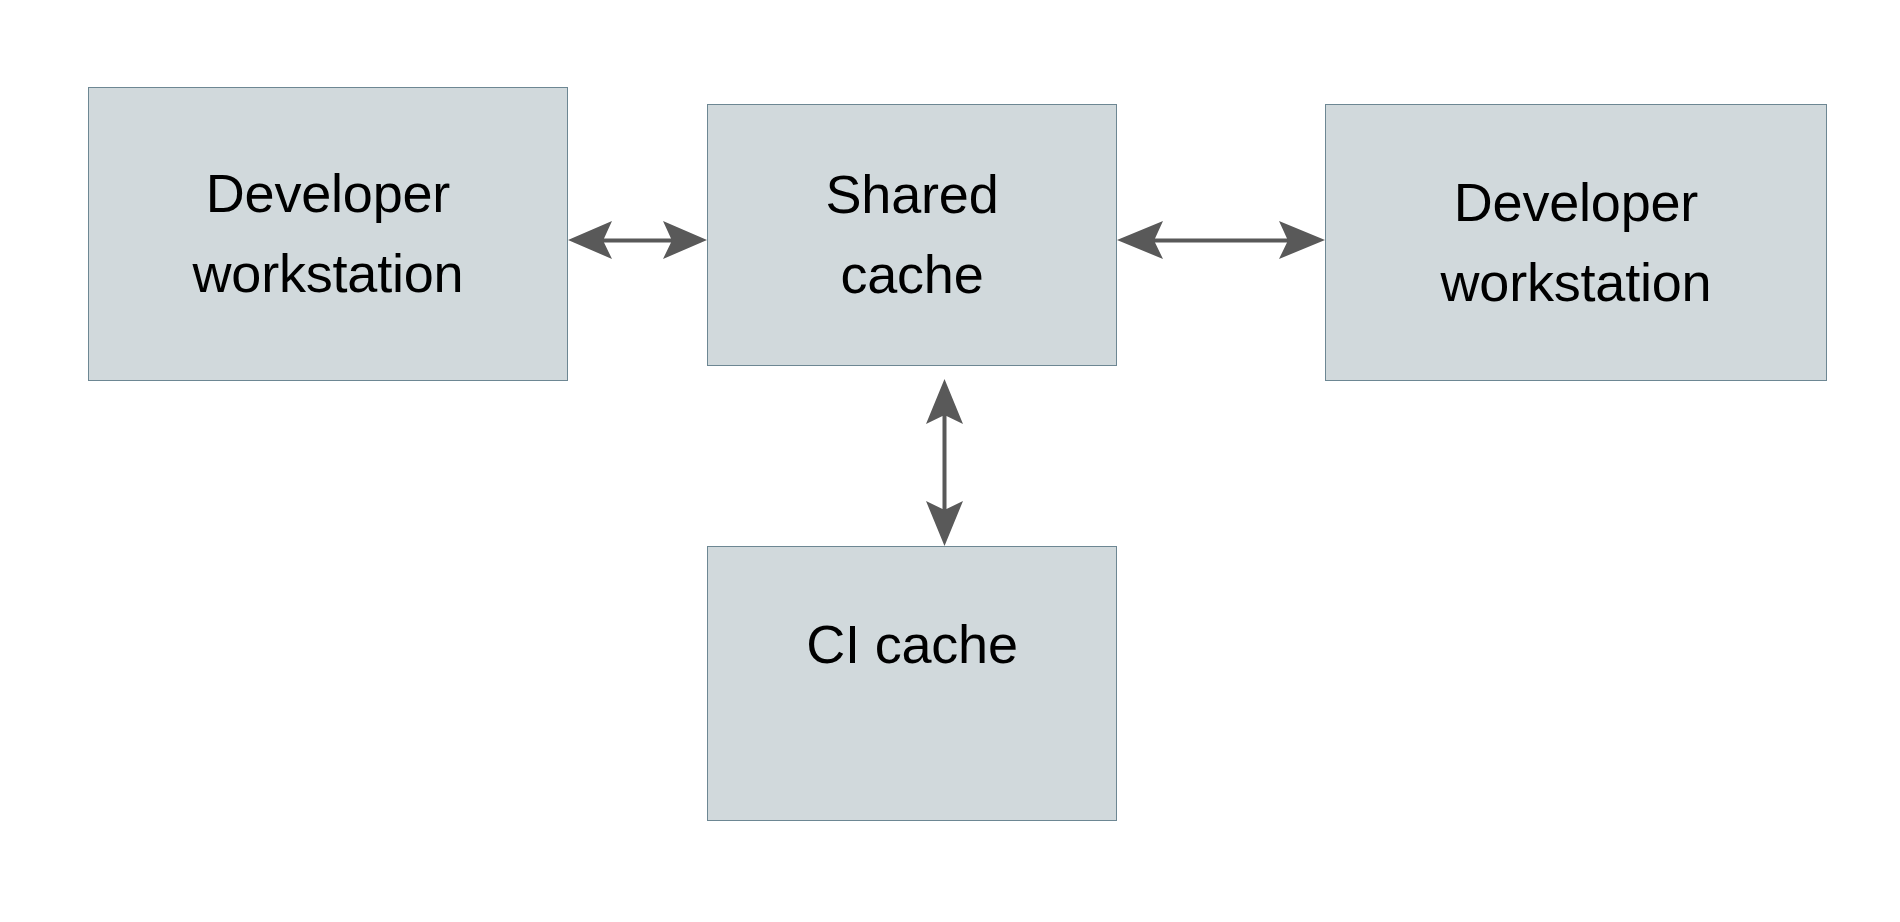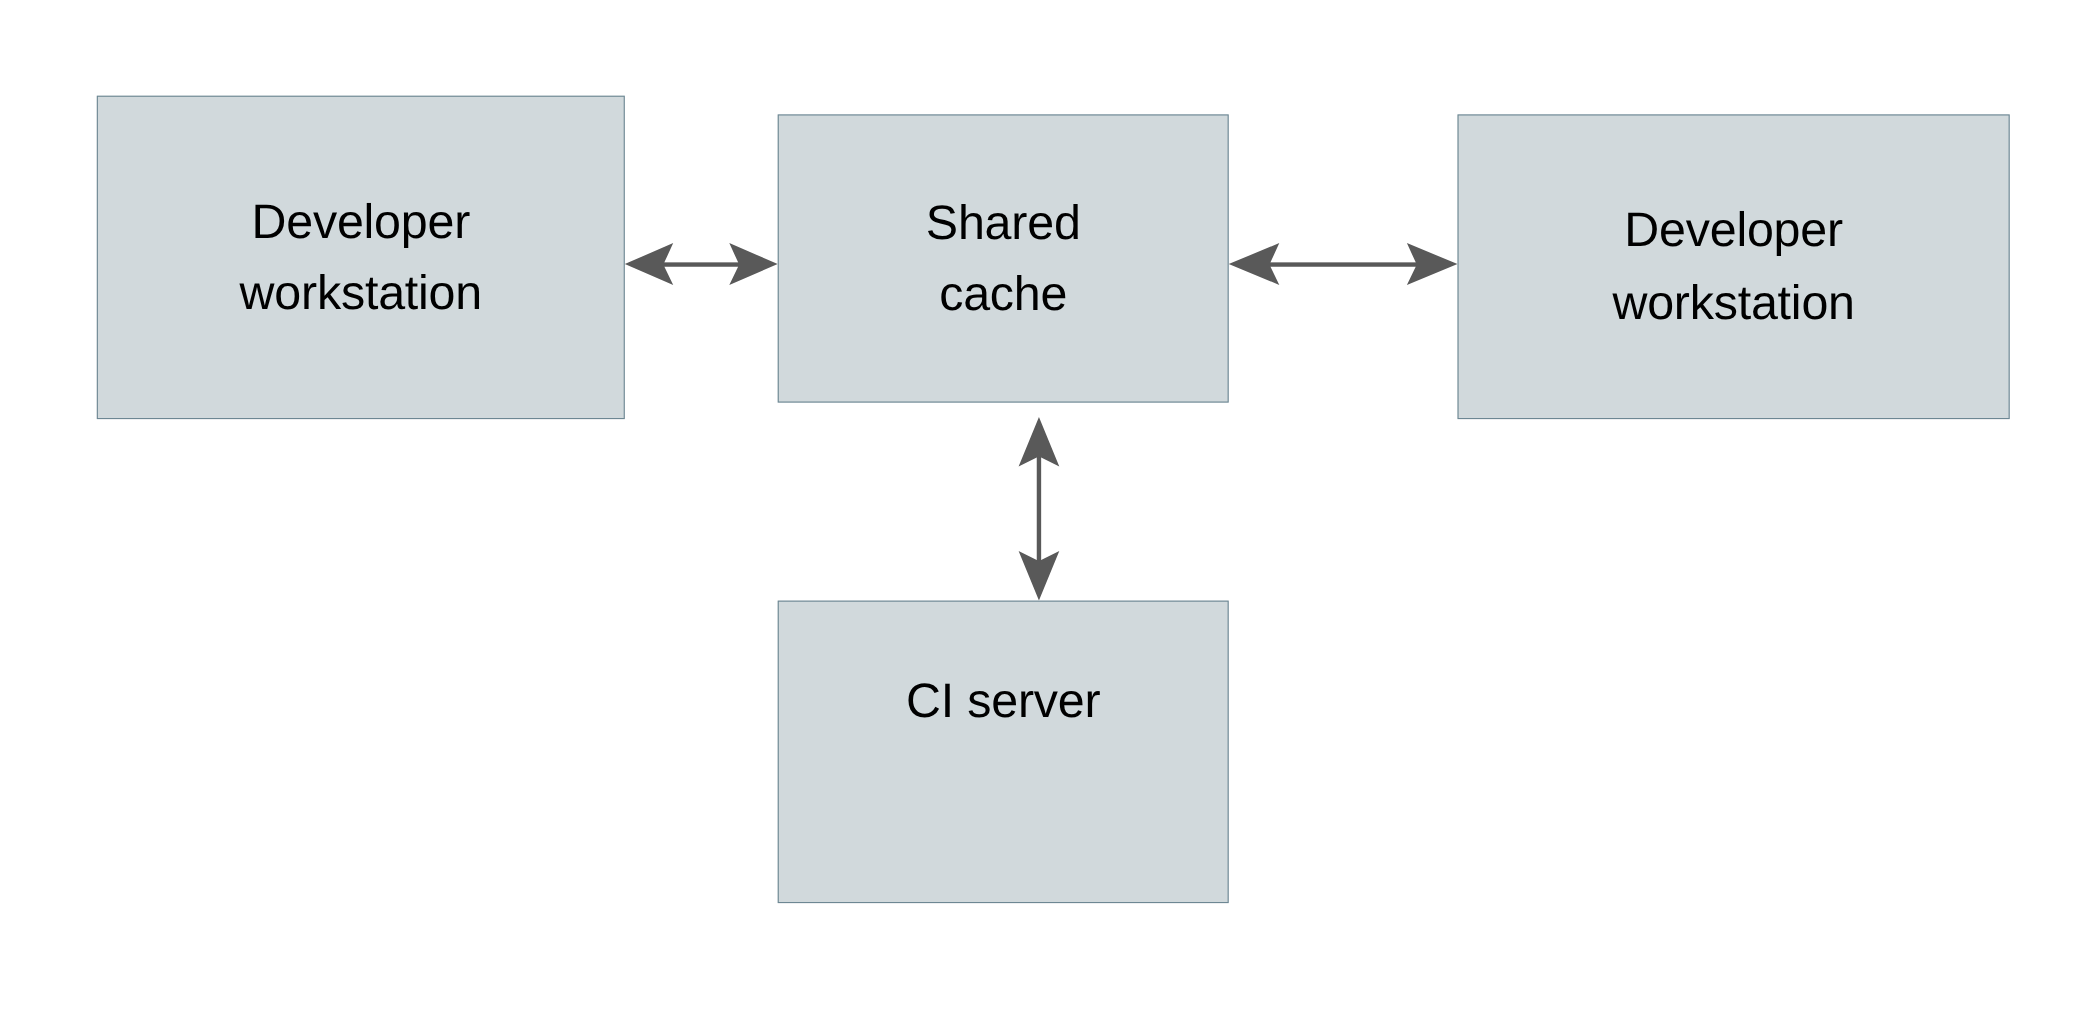--- a/index.html
+++ b/index.html
@@ -28,21 +28,21 @@
     box-sizing: border-box;
     background: #d1d9dc;
     border: 1.6px solid #6d8793;
     display: flex;
     align-items: center;
     justify-content: center;
     text-align: center;
   }
   .node .node-label {
     color: #000000;
-    font-size: 44px;
+    font-size: 54px;
     line-height: 1.48;
     letter-spacing: -0.2px;
     font-weight: 400;
     white-space: pre-line;
   }
 
   
   #node-dev-left   { left: 88px;   top: 87px;  width: 480px; height: 294px; }
   #node-shared     { left: 707px;  top: 104px; width: 410px; height: 262px; }
   #node-dev-right  { left: 1325px; top: 104px; width: 502px; height: 277px; }
@@ -97,16 +97,16 @@
     <span class="node-label">Shared
 cache</span>
   </div>
 
   <div id="node-dev-right" class="node">
     <span class="node-label">Developer
 workstation</span>
   </div>
 
   <div id="node-ci" class="node">
-    <span class="node-label">CI server</span>
+    <span class="node-label">CI cache</span>
   </div>
 
 </div>
 
 </body></html>

